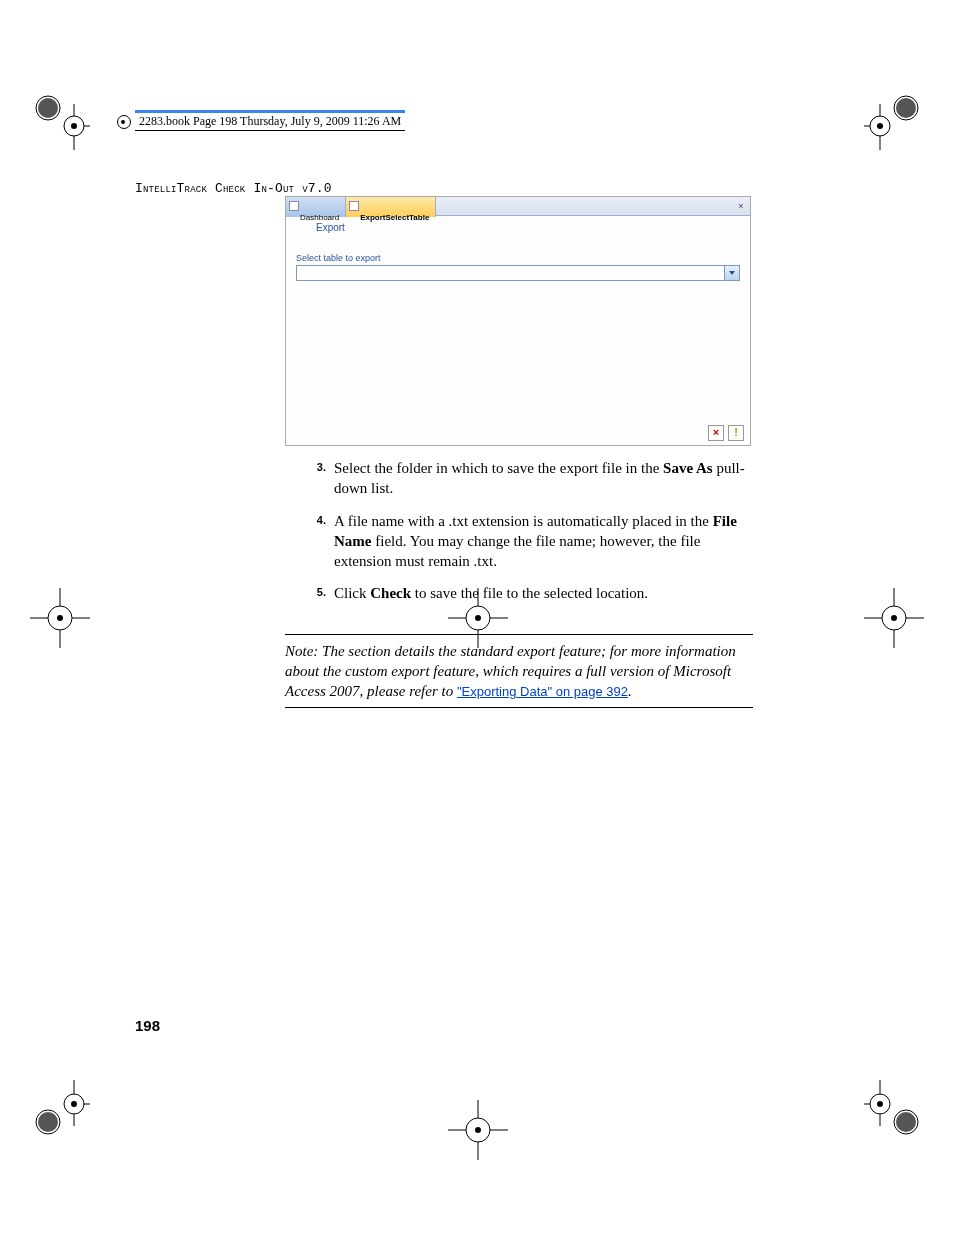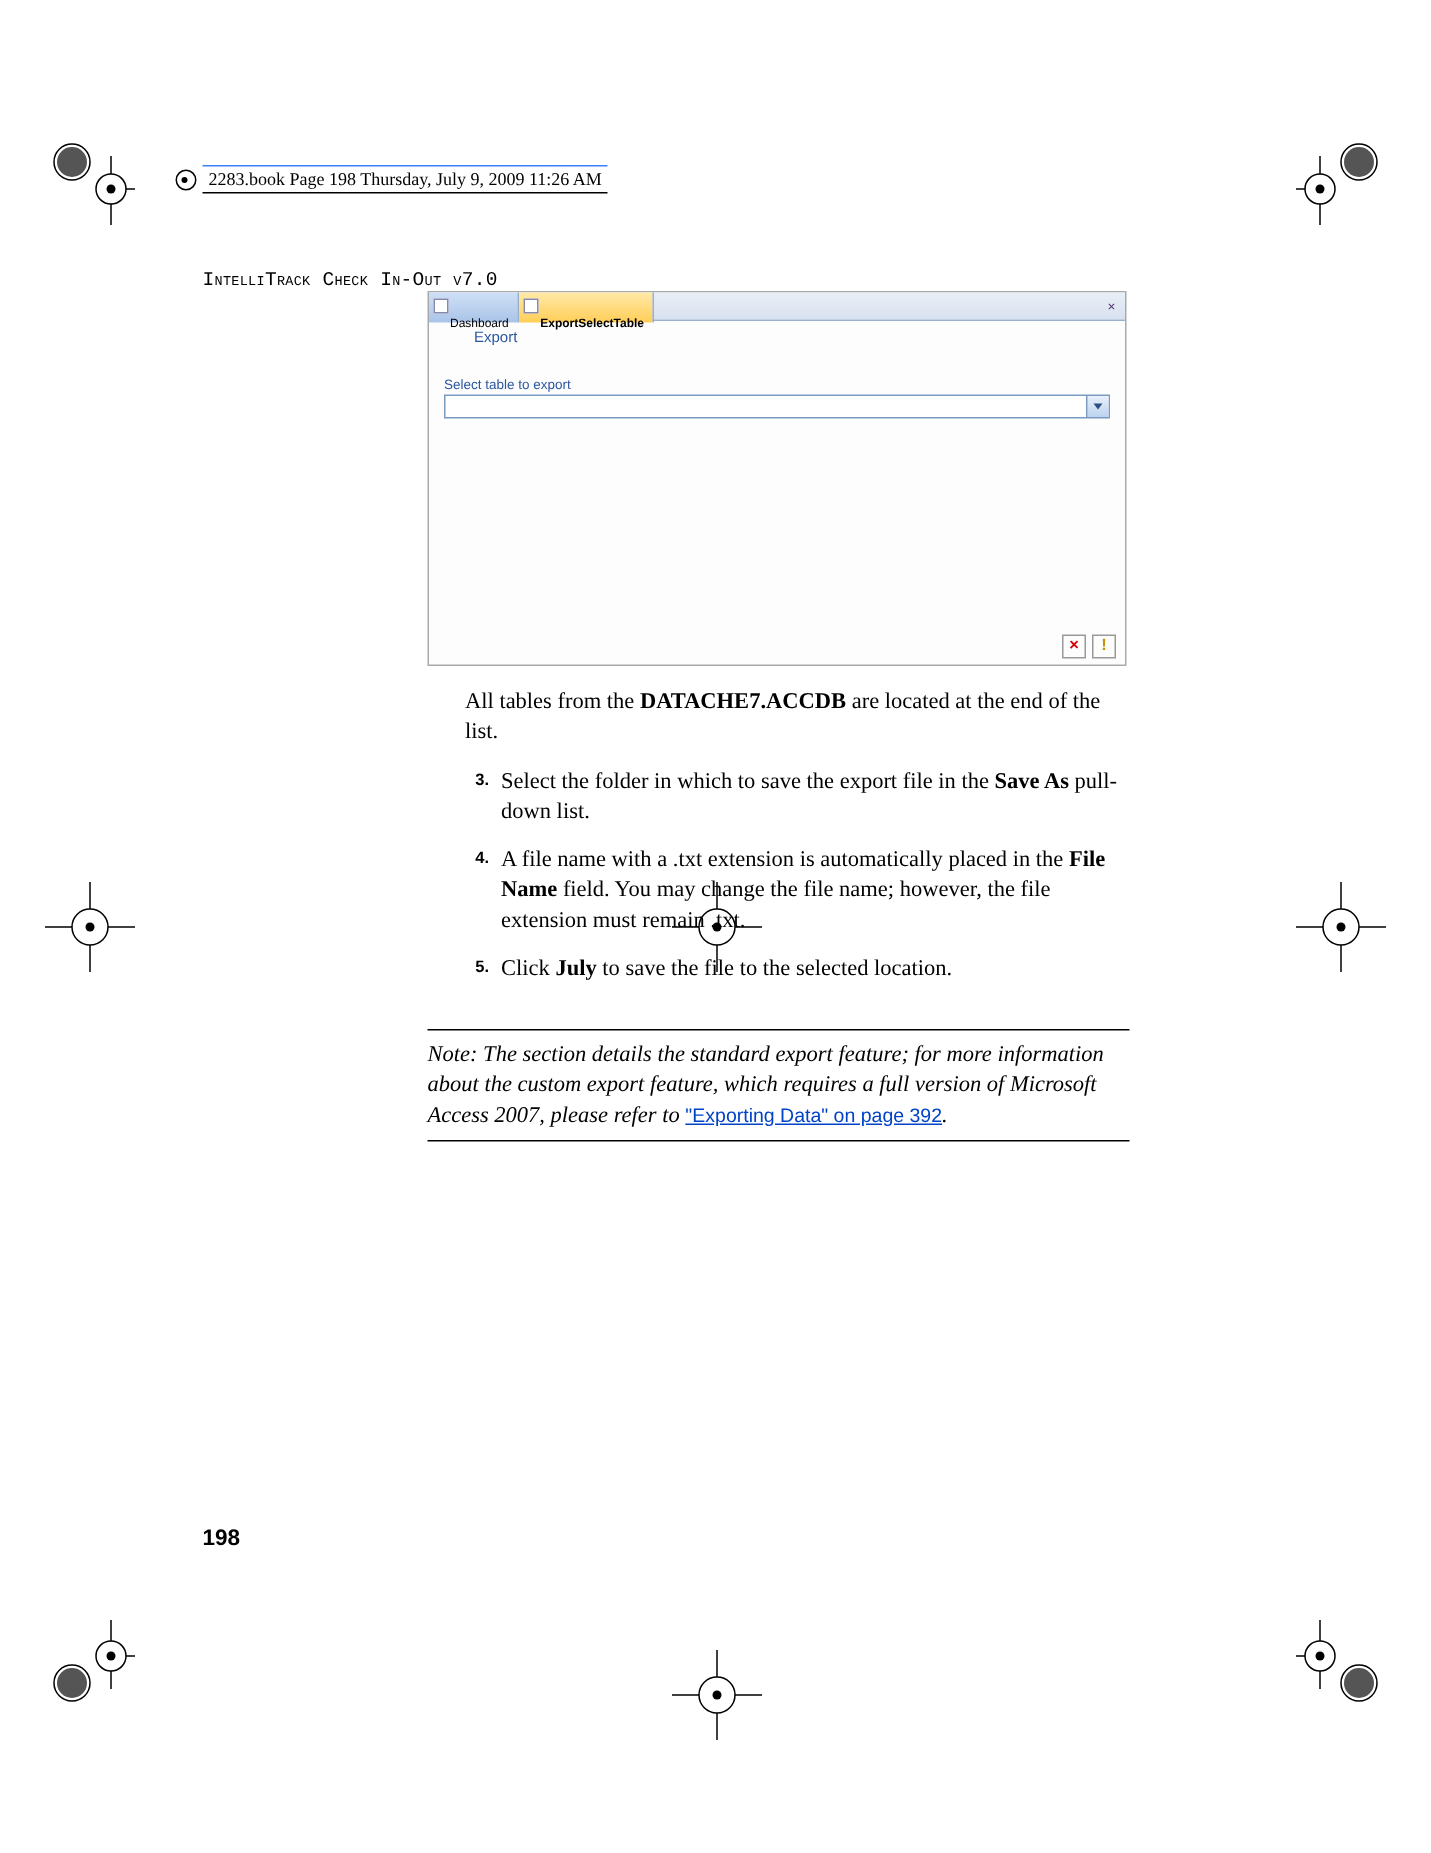--- a/index.html
+++ b/index.html
@@ -14,21 +14,21 @@
   }
   .page {
     position: absolute;
     left: 135px;
     top: 110px;
     width: 700px;
   }
   .book-header {
     font-size: 12px;
     font-family: "Times New Roman", serif;
-    border-top: 1px solid #3b82f6;
+    border-top: 3px solid #3b82f6;
     border-bottom: 1px solid #000;
     padding: 1px 4px;
     display: inline-block;
     margin-bottom: 50px;
     position: relative;
     text-align: right;
   }
   .book-header::before {
     content: "";
     position: absolute;
@@ -308,36 +308,33 @@
         <div class="ss-dropdown-btn"></div>
       </div>
     </div>
     <div class="ss-footer-icons">
       <div class="ss-icon-box ss-icon-x">×</div>
       <div class="ss-icon-box ss-icon-i">!</div>
     </div>
   </div>
 
   <div class="body-text">
-    <div class="para">
-      <span>All tables from the </span><span class="bold">DATACHE7.ACCDB</span><span> are located at the end of the list.</span>
-    </div>
 
     <ol class="steps">
       <li>
         <span class="num">3.</span>
         <span>Select the folder in which to save the export file in the </span><span class="bold">Save As</span><span> pull-down list.</span>
       </li>
       <li>
         <span class="num">4.</span>
         <span>A file name with a .txt extension is automatically placed in the </span><span class="bold">File Name</span><span> field. You may change the file name; however, the file extension must remain .txt.</span>
       </li>
       <li>
         <span class="num">5.</span>
-        <span>Click </span><span class="bold">July</span><span> to save the file to the selected location.</span>
+        <span>Click </span><span class="bold">Check</span><span> to save the file to the selected location.</span>
       </li>
     </ol>
   </div>
 
   <div class="note-block">
     <span>Note:   The section details the standard export feature; for more information about the custom export feature, which requires a full version of Microsoft Access 2007, please refer to </span><a class="link" href="#">"Exporting Data" on page 392</a><span>.</span>
   </div>
 </div>
 
 <div class="page-number">198</div>

